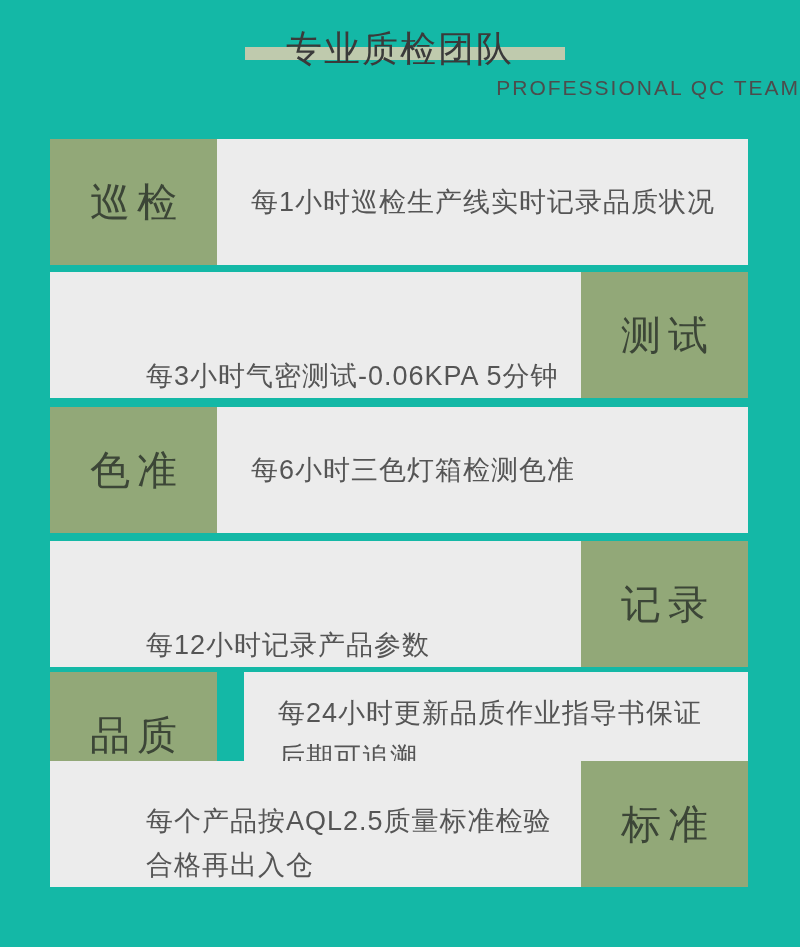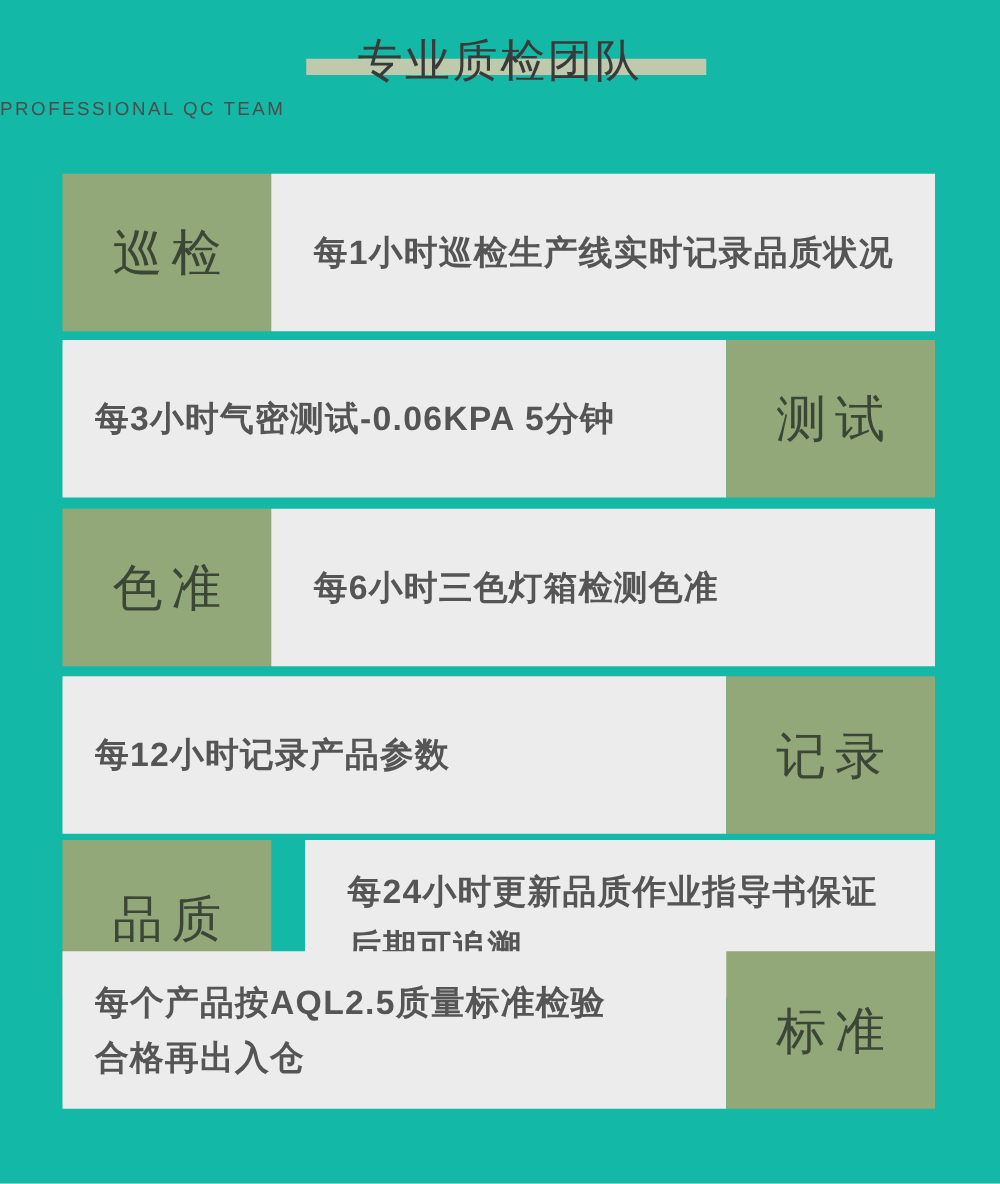--- a/index.html
+++ b/index.html
@@ -34,22 +34,22 @@
     line-height: 42px;
     font-weight: 400;
     color: #3a3a3a;
     letter-spacing: 2px;
     z-index: 1;
   }
   .page-subtitle {
     position: absolute;
     left: 0; top: 76px;
     width: 100%;
-    text-align: left;
-    font-size: 15px;
+    text-align: right;
+    font-size: 21px;
     line-height: 24px;
     font-weight: 400;
     color: #4c4c4c;
     letter-spacing: 2px;
     z-index: 1;
   }
 
   
   .qc-row {
     position: absolute;
@@ -83,24 +83,23 @@
     white-space: nowrap;
   }
   .desc-box {
     flex: 1 1 auto;
     height: 126px;
     background: #ececec;
     display: flex;
     flex-direction: column;
     justify-content: center;
     box-sizing: border-box;
-    font-weight: bold;
   }
   .label-left .desc-box  { padding-left: 34px; }
-  .label-right .desc-box { padding-left: 26px; }
+  .label-right .desc-box { padding-left: 96px; justify-content: flex-end; }
   .desc-line {
     font-size: 27px;
     line-height: 44px;
     color: #555555;
     letter-spacing: 1px;
     white-space: nowrap;
   }
 </style>
 </head>
 <body>

